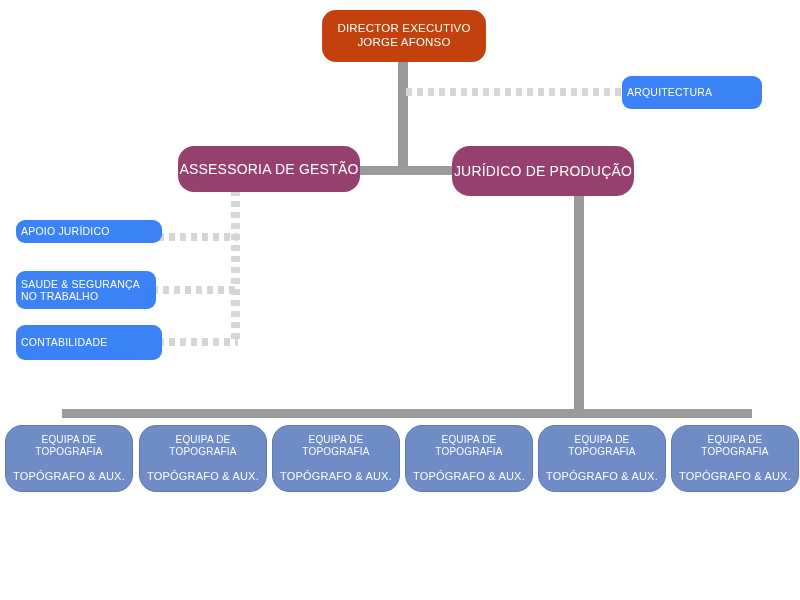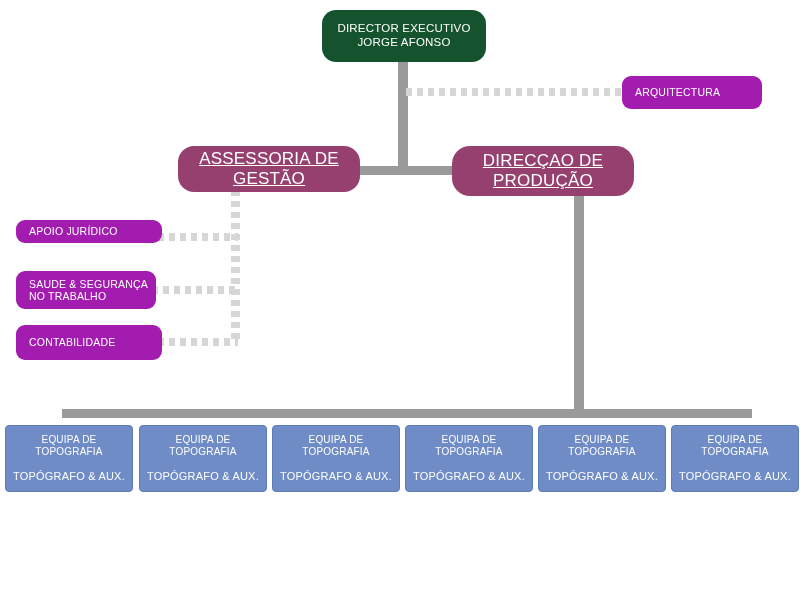--- a/index.html
+++ b/index.html
@@ -32,56 +32,55 @@
     line-height: 1.18;
     letter-spacing: .2px;
   }
 
   
   .node-director {
     left: 322px;
     top: 10px;
     width: 164px;
     height: 52px;
-    background: #14532d;
+    background: #c2410c;
     border-radius: 14px;
     font-size: 11.5px;
     z-index: 5;
   }
 
   
   .node-purple {
     background: #96406f;
     border-radius: 16px;
-    font-size: 17px;
-    z-index: 5;
-    text-decoration: underline;
+    font-size: 14px;
+    z-index: 5;
   }
   .node-assessoria {
     left: 178px;
     top: 146px;
     width: 182px;
     height: 46px;
   }
   .node-direccao {
     left: 452px;
     top: 146px;
     width: 182px;
     height: 50px;
     border-radius: 18px;
   }
 
   
   .node-teal {
-    background: #a21caf;
+    background: #3b82f6;
     border-radius: 9px;
     font-size: 10.5px;
     align-items: flex-start;
     text-align: left;
-    padding-left: 13px;
+    padding-left: 5px;
     z-index: 5;
   }
   .node-arquitectura {
     left: 622px;
     top: 76px;
     width: 140px;
     height: 33px;
     justify-content: center;
   }
   .node-apoio {
@@ -104,21 +103,21 @@
   }
   .node-teal .tline { display: block; }
 
   
   .node-team {
     top: 425px;
     width: 128px;
     height: 67px;
     background: #6f8cc6;
     border: 1px solid #5e7ab4;
-    border-radius: 4px;
+    border-radius: 17px;
     font-size: 10px;
     justify-content: flex-start;
     padding-top: 8px;
     z-index: 5;
   }
   .team-title { display: block; }
   .team-sub {
     display: block;
     margin-top: 12px;
     font-size: 11px;
@@ -185,21 +184,21 @@
 
   <div class="node node-teal node-arquitectura">
     <span class="tline">ARQUITECTURA</span>
   </div>
 
   <div class="node node-purple node-assessoria">
     <span class="tline">ASSESSORIA DE GESTÃO</span>
   </div>
 
   <div class="node node-purple node-direccao">
-    <span class="tline">DIRECÇAO DE PRODUÇÃO</span>
+    <span class="tline">JURÍDICO DE PRODUÇÃO</span>
   </div>
 
   <div class="node node-teal node-apoio">
     <span class="tline">APOIO JURÍDICO</span>
   </div>
 
   <div class="node node-teal node-saude">
     <span class="tline">SAUDE &amp; SEGURANÇA</span>
     <span class="tline">NO TRABALHO</span>
   </div>

